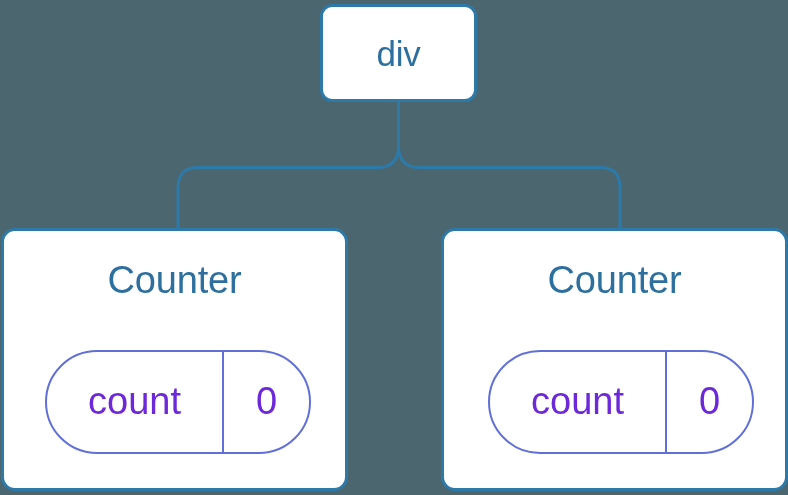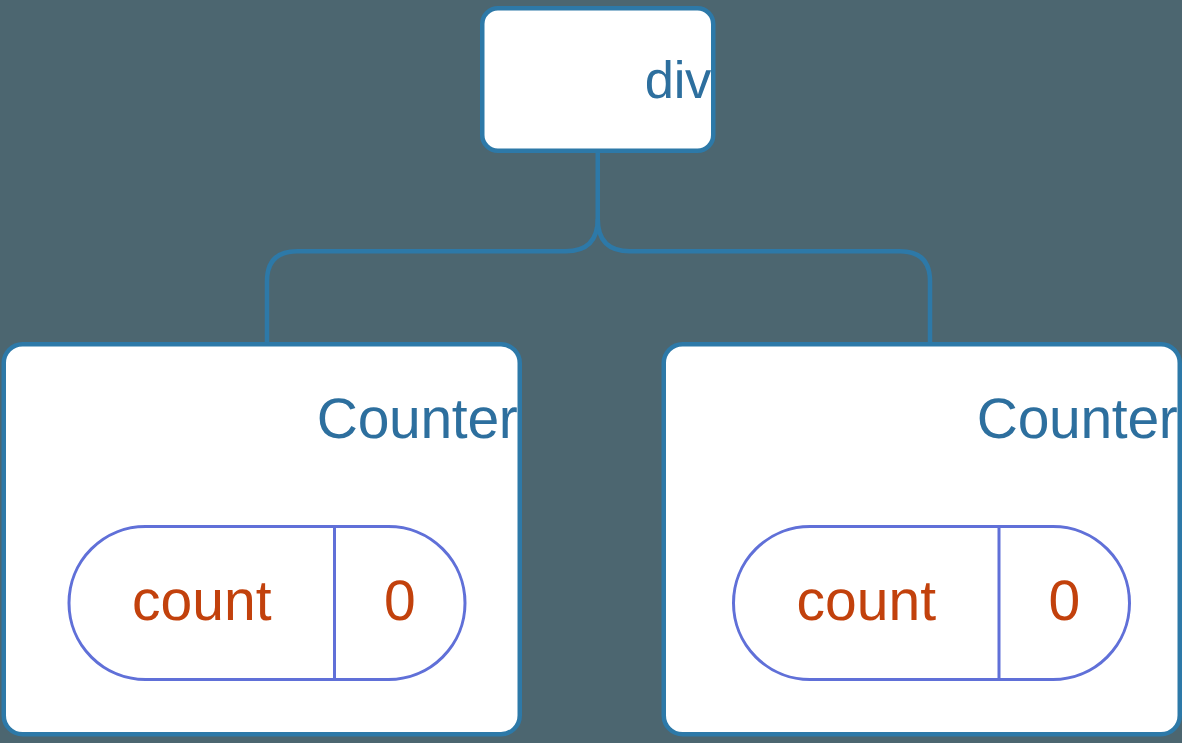--- a/index.html
+++ b/index.html
@@ -30,21 +30,21 @@
   }
 
   
   .node {
     position: absolute;
     box-sizing: border-box;
     background: #ffffff;
     border: 3px solid #2d79a8;
     display: flex;
     flex-direction: column;
-    align-items: flex-end;
+    align-items: center;
   }
 
   .node-root {
     left: 320px;
     top: 4px;
     width: 157px;
     height: 98px;
     border-radius: 12px;
     justify-content: center;
   }
@@ -94,21 +94,21 @@
   }
 
   .node-child-left .state-pill  { left: 41px;  width: 266px; }
   .node-child-right .state-pill { left: 44px;  width: 266px; }
 
   .pill-key,
   .pill-value {
     display: flex;
     align-items: center;
     justify-content: center;
-    color: #c2410c;
+    color: #6d28d9;
     font-size: 38px;
     font-weight: 400;
     line-height: 1;
   }
 
   .pill-key {
     flex: 0 0 175px;
     border-right: 2px solid #6070d8;
     padding-bottom: 2px;
   }

